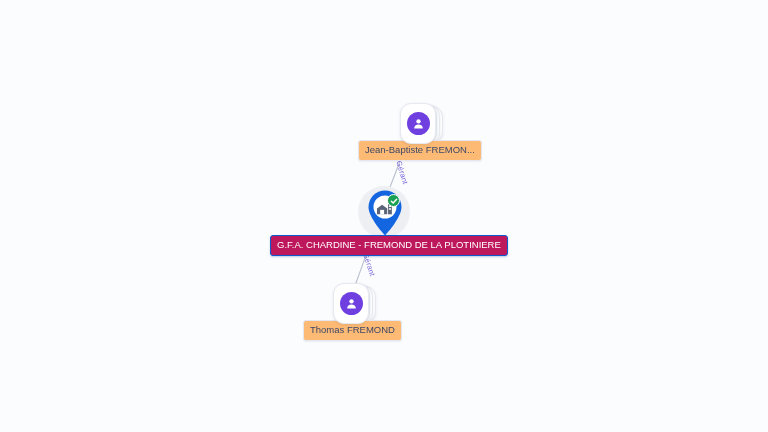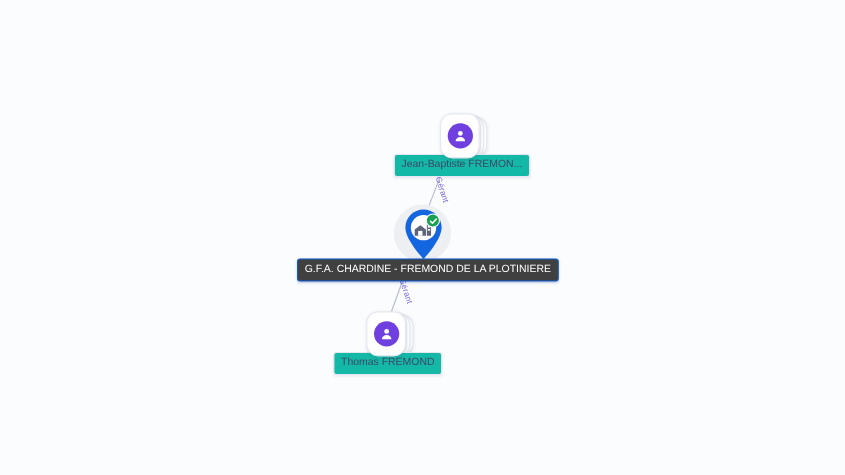--- a/index.html
+++ b/index.html
@@ -111,27 +111,27 @@
   
   .name-chip {
     position: absolute;
     font-size: 9.5px;
     line-height: 1;
     padding: 4px 6px 5px 6px;
     border-radius: 3px;
     white-space: nowrap;
   }
   .name-chip.plain {
-    background: #14b8a6;
+    background: #fdba74;
     color: #3c4767;
     border: 1px solid #e4e7ef;
     box-shadow: 0 1px 2px rgba(40,55,100,.07);
   }
   .name-chip.selected {
-    background: #404040;
+    background: #be185d;
     color: #ffffff;
     border: 1px solid #0d5bcc;
     box-shadow: 0 1px 2px rgba(10,60,140,.25);
   }
 
   #chip-jb      { left: 358px; top: 140px; }
   #chip-company { left: 270px; top: 235px; }
   #chip-thomas  { left: 303px; top: 320px; text-align: center; }
 </style>
 </head>

